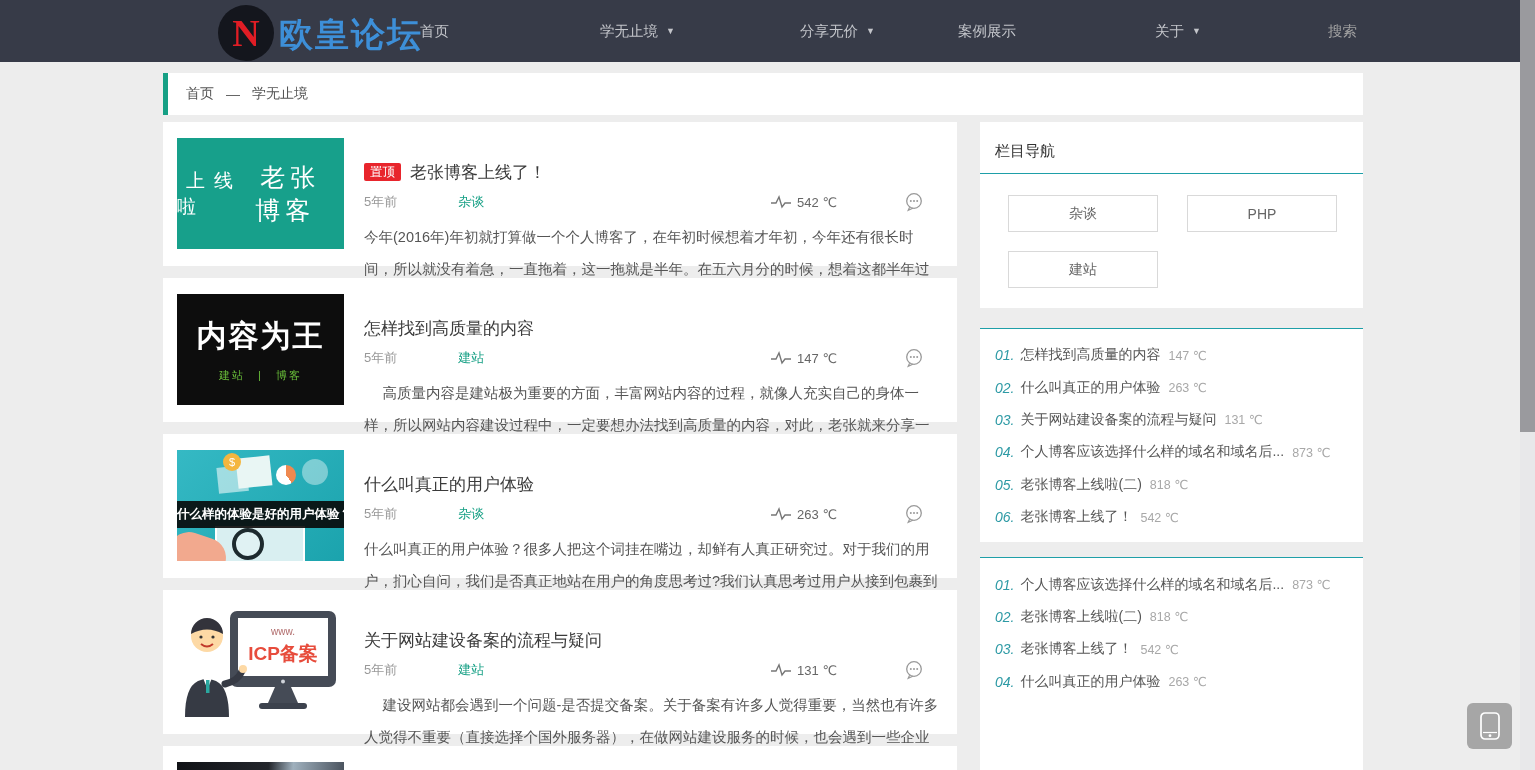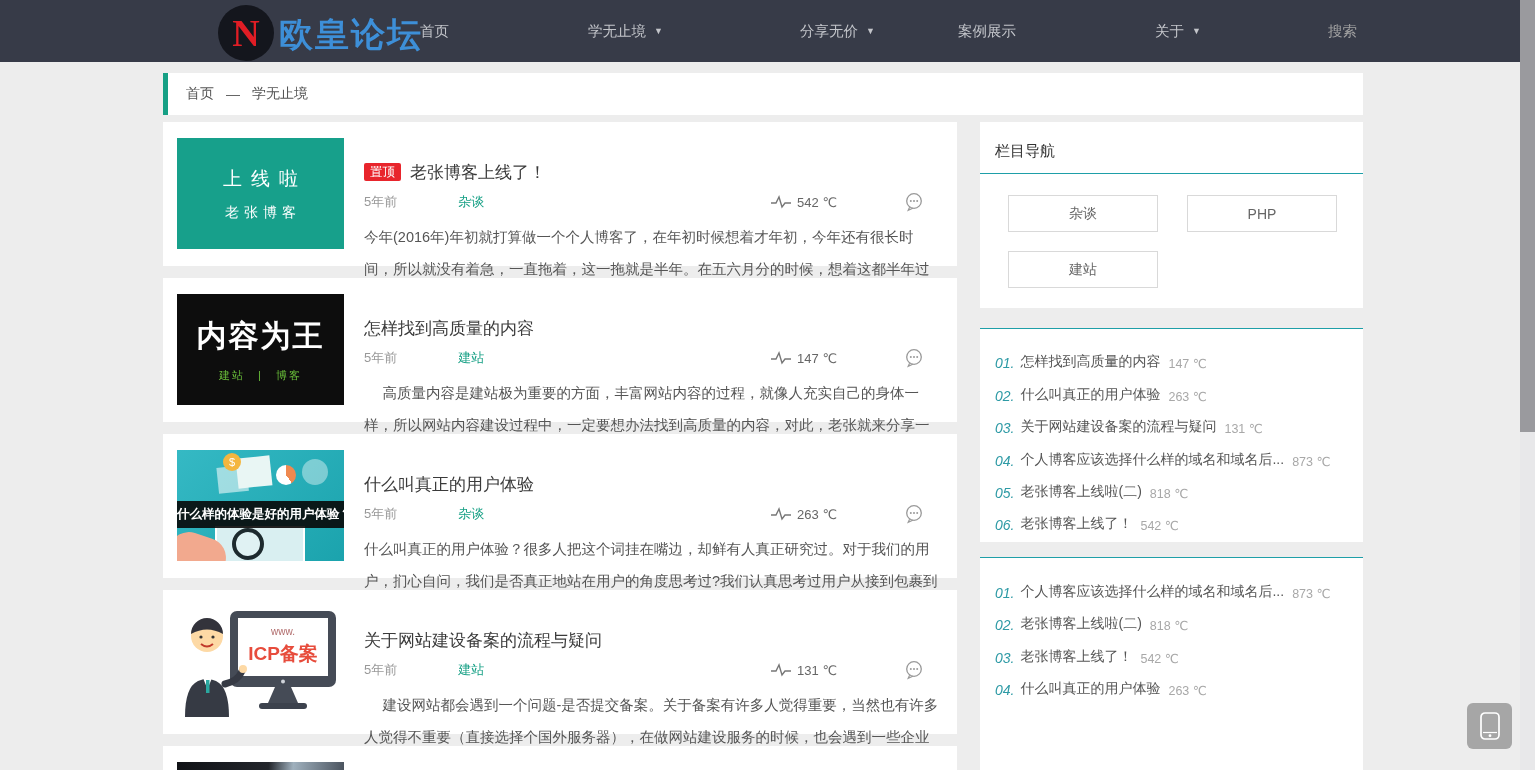--- a/index.html
+++ b/index.html
@@ -7,21 +7,21 @@
   .page{position:relative;width:1535px;height:770px;overflow:hidden;background:var(--page-bg,#ededed);}
 
   
   .navbar{position:absolute;left:0;top:0;width:100%;height:62px;background:var(--nav-bg,#373b48);z-index:10;}
   .logo{position:absolute;left:218px;top:0;height:62px;display:flex;align-items:center;cursor:pointer;}
   .logo-icon{width:56px;height:56px;border-radius:50%;background:#14161d;display:flex;align-items:center;justify-content:center;margin-right:5px;margin-top:4px;}
   .logo-icon span{color:var(--logo-red,#e01d25);font-family:"Liberation Serif","DejaVu Serif",serif;font-weight:bold;font-size:38px;line-height:1;}
   .logo-text{font-size:34px;font-weight:bold;color:var(--logo-blue,#3d8fd8);letter-spacing:2px;margin-top:7px;}
   #nav-items .nav-item{position:absolute;top:0;height:62px;line-height:62px;color:#c3c5ca;font-size:14.5px;cursor:pointer;white-space:nowrap;}
   #nav-items .nav-item:nth-child(1){left:420px}
-  #nav-items .nav-item:nth-child(2){left:588px}
+  #nav-items .nav-item:nth-child(2){left:600px}
   #nav-items .nav-item:nth-child(3){left:800px}
   #nav-items .nav-item:nth-child(4){left:958px}
   #nav-items .nav-item:nth-child(5){left:1155px}
   #nav-items .nav-item:nth-child(6){left:1328px}
   #nav-items .nav-item.muted{color:#a3a3a3;}
   .caret{font-size:9px;margin-left:8px;position:relative;top:-2px;}
 
   
   .breadcrumb{position:absolute;left:163px;top:73px;width:1200px;height:42px;background:#fff;border-left:5px solid var(--accent,#16a085);box-sizing:border-box;display:flex;align-items:center;padding-left:18px;font-size:14px;color:#555;}
   .breadcrumb .sep{margin:0 12px;color:#666;}
@@ -36,23 +36,23 @@
   .badge{background:var(--badge-red,#e8252c);color:#fff;font-size:12.5px;padding:3px 6px;border-radius:2px;margin-right:9px;line-height:1;flex:none;}
   .title{font-size:17px;color:#3a3a3a;font-weight:400;margin:0;cursor:pointer;white-space:nowrap;overflow:hidden;}
   .meta-row{display:flex;align-items:center;margin-top:8px;font-size:13px;color:#999;height:20px;gap:41px;}
   .category{color:var(--accent,#16a085);margin-left:20px;cursor:pointer;text-decoration:none;}
   .temp{margin-left:auto;display:flex;align-items:center;color:#666;}
   .pulse-icon{margin-right:5px;}
   .comment-icon{margin-left:26px;margin-right:15px;cursor:pointer;}
   .excerpt{margin:9px 0 0 0;font-size:14.5px;color:#555;line-height:32px;max-height:64px;overflow:hidden;}
 
   
-  .thumb-teal{background:#17a08b;color:#fff;display:flex;flex-direction:column;align-items:center;justify-content:center;gap:12px;}
+  .thumb-teal{background:#17a08b;color:#fff;display:flex;flex-direction:row;align-items:center;justify-content:center;gap:12px;}
   .thumb-teal .t1{font-size:19px;letter-spacing:9px;text-indent:9px;}
-  .thumb-teal .t2{font-size:14px;letter-spacing:5px;text-indent:5px;}
+  .thumb-teal .t2{font-size:25px;letter-spacing:5px;text-indent:5px;}
   .thumb-black{background:#0d0d0d;color:#fff;display:flex;flex-direction:column;align-items:center;justify-content:center;}
   .thumb-black .bt{font-size:30px;font-weight:bold;letter-spacing:2px;}
   .thumb-black .bs{color:#6abf3a;font-size:11px;margin-top:11px;letter-spacing:2px;}
   .thumb-illu{background:linear-gradient(135deg,#35b9c4,#1ba3ad);}
   .thumb-illu .d-doc{position:absolute;left:60px;top:7px;width:34px;height:30px;background:#e9f6f4;transform:rotate(-6deg);box-shadow:-22px 5px 0 -2px rgba(255,255,255,.55);}
   .thumb-illu .d-coin{position:absolute;left:46px;top:3px;width:18px;height:18px;border-radius:50%;background:#f4b63f;color:#fff;font-size:11px;text-align:center;line-height:18px;}
   .thumb-illu .d-circle{position:absolute;right:16px;top:9px;width:26px;height:26px;border-radius:50%;background:rgba(255,255,255,.4);}
   .thumb-illu .d-pie{position:absolute;right:48px;top:15px;width:20px;height:20px;border-radius:50%;background:conic-gradient(#ef8950 0 40%,#ffffff 40% 100%);}
   .thumb-illu .d-panel{position:absolute;left:38px;top:76px;width:86px;height:40px;background:#d9eff1;border:2px solid #fff;}
   .thumb-illu .d-mag{position:absolute;left:55px;top:78px;width:24px;height:24px;border:4px solid #1d2a2e;border-radius:50%;background:rgba(255,255,255,.2);}
@@ -64,21 +64,21 @@
   
   .sidebar{position:absolute;left:980px;top:122px;width:383px;}
   .side-box{background:#fff;margin-bottom:20px;}
   .side-box.tight{margin-bottom:15px;}
   .side-box.last{margin-bottom:0;height:240px;}
   .side-title{font-size:15px;color:#333;padding:20px 15px 12px;}
   .side-rule{border-bottom:1px solid #1e9fa8;}
   .btn-grid{display:grid;grid-template-columns:150px 150px;gap:19px 29px;padding:21px 0 20px 28px;}
   .cat-btn{height:37px;border:1px solid #d9d9d9;color:#666;font-size:14px;display:flex;align-items:center;justify-content:center;background:#fff;cursor:pointer;box-sizing:border-box;}
   .side-list{padding:10px 15px 9px;}
-  .side-item{display:flex;align-items:flex-end;height:32.4px;font-size:14px;white-space:nowrap;overflow:hidden;cursor:pointer;}
+  .side-item{display:flex;align-items:center;height:32.4px;font-size:14px;white-space:nowrap;overflow:hidden;cursor:pointer;}
   .side-num{color:#2d9aa5;font-style:italic;margin-right:6px;flex:none;}
   .side-item-title{color:#555;overflow:hidden;text-overflow:ellipsis;}
   .side-temp{color:#a8a8a8;font-size:12.5px;margin-left:8px;flex:none;}
 
   
   .scrollbar{position:absolute;right:0;top:0;width:15px;height:770px;background:#e8e8ea;z-index:60;}
   .scroll-thumb{position:absolute;top:0;left:0;width:15px;height:432px;background:#9a9a9e;cursor:pointer;}
   .float-btn{position:absolute;left:1467px;top:703px;width:45px;height:46px;background:#a6a6a6;border-radius:6px;z-index:55;display:flex;align-items:center;justify-content:center;cursor:pointer;}
 </style>
 </head>

